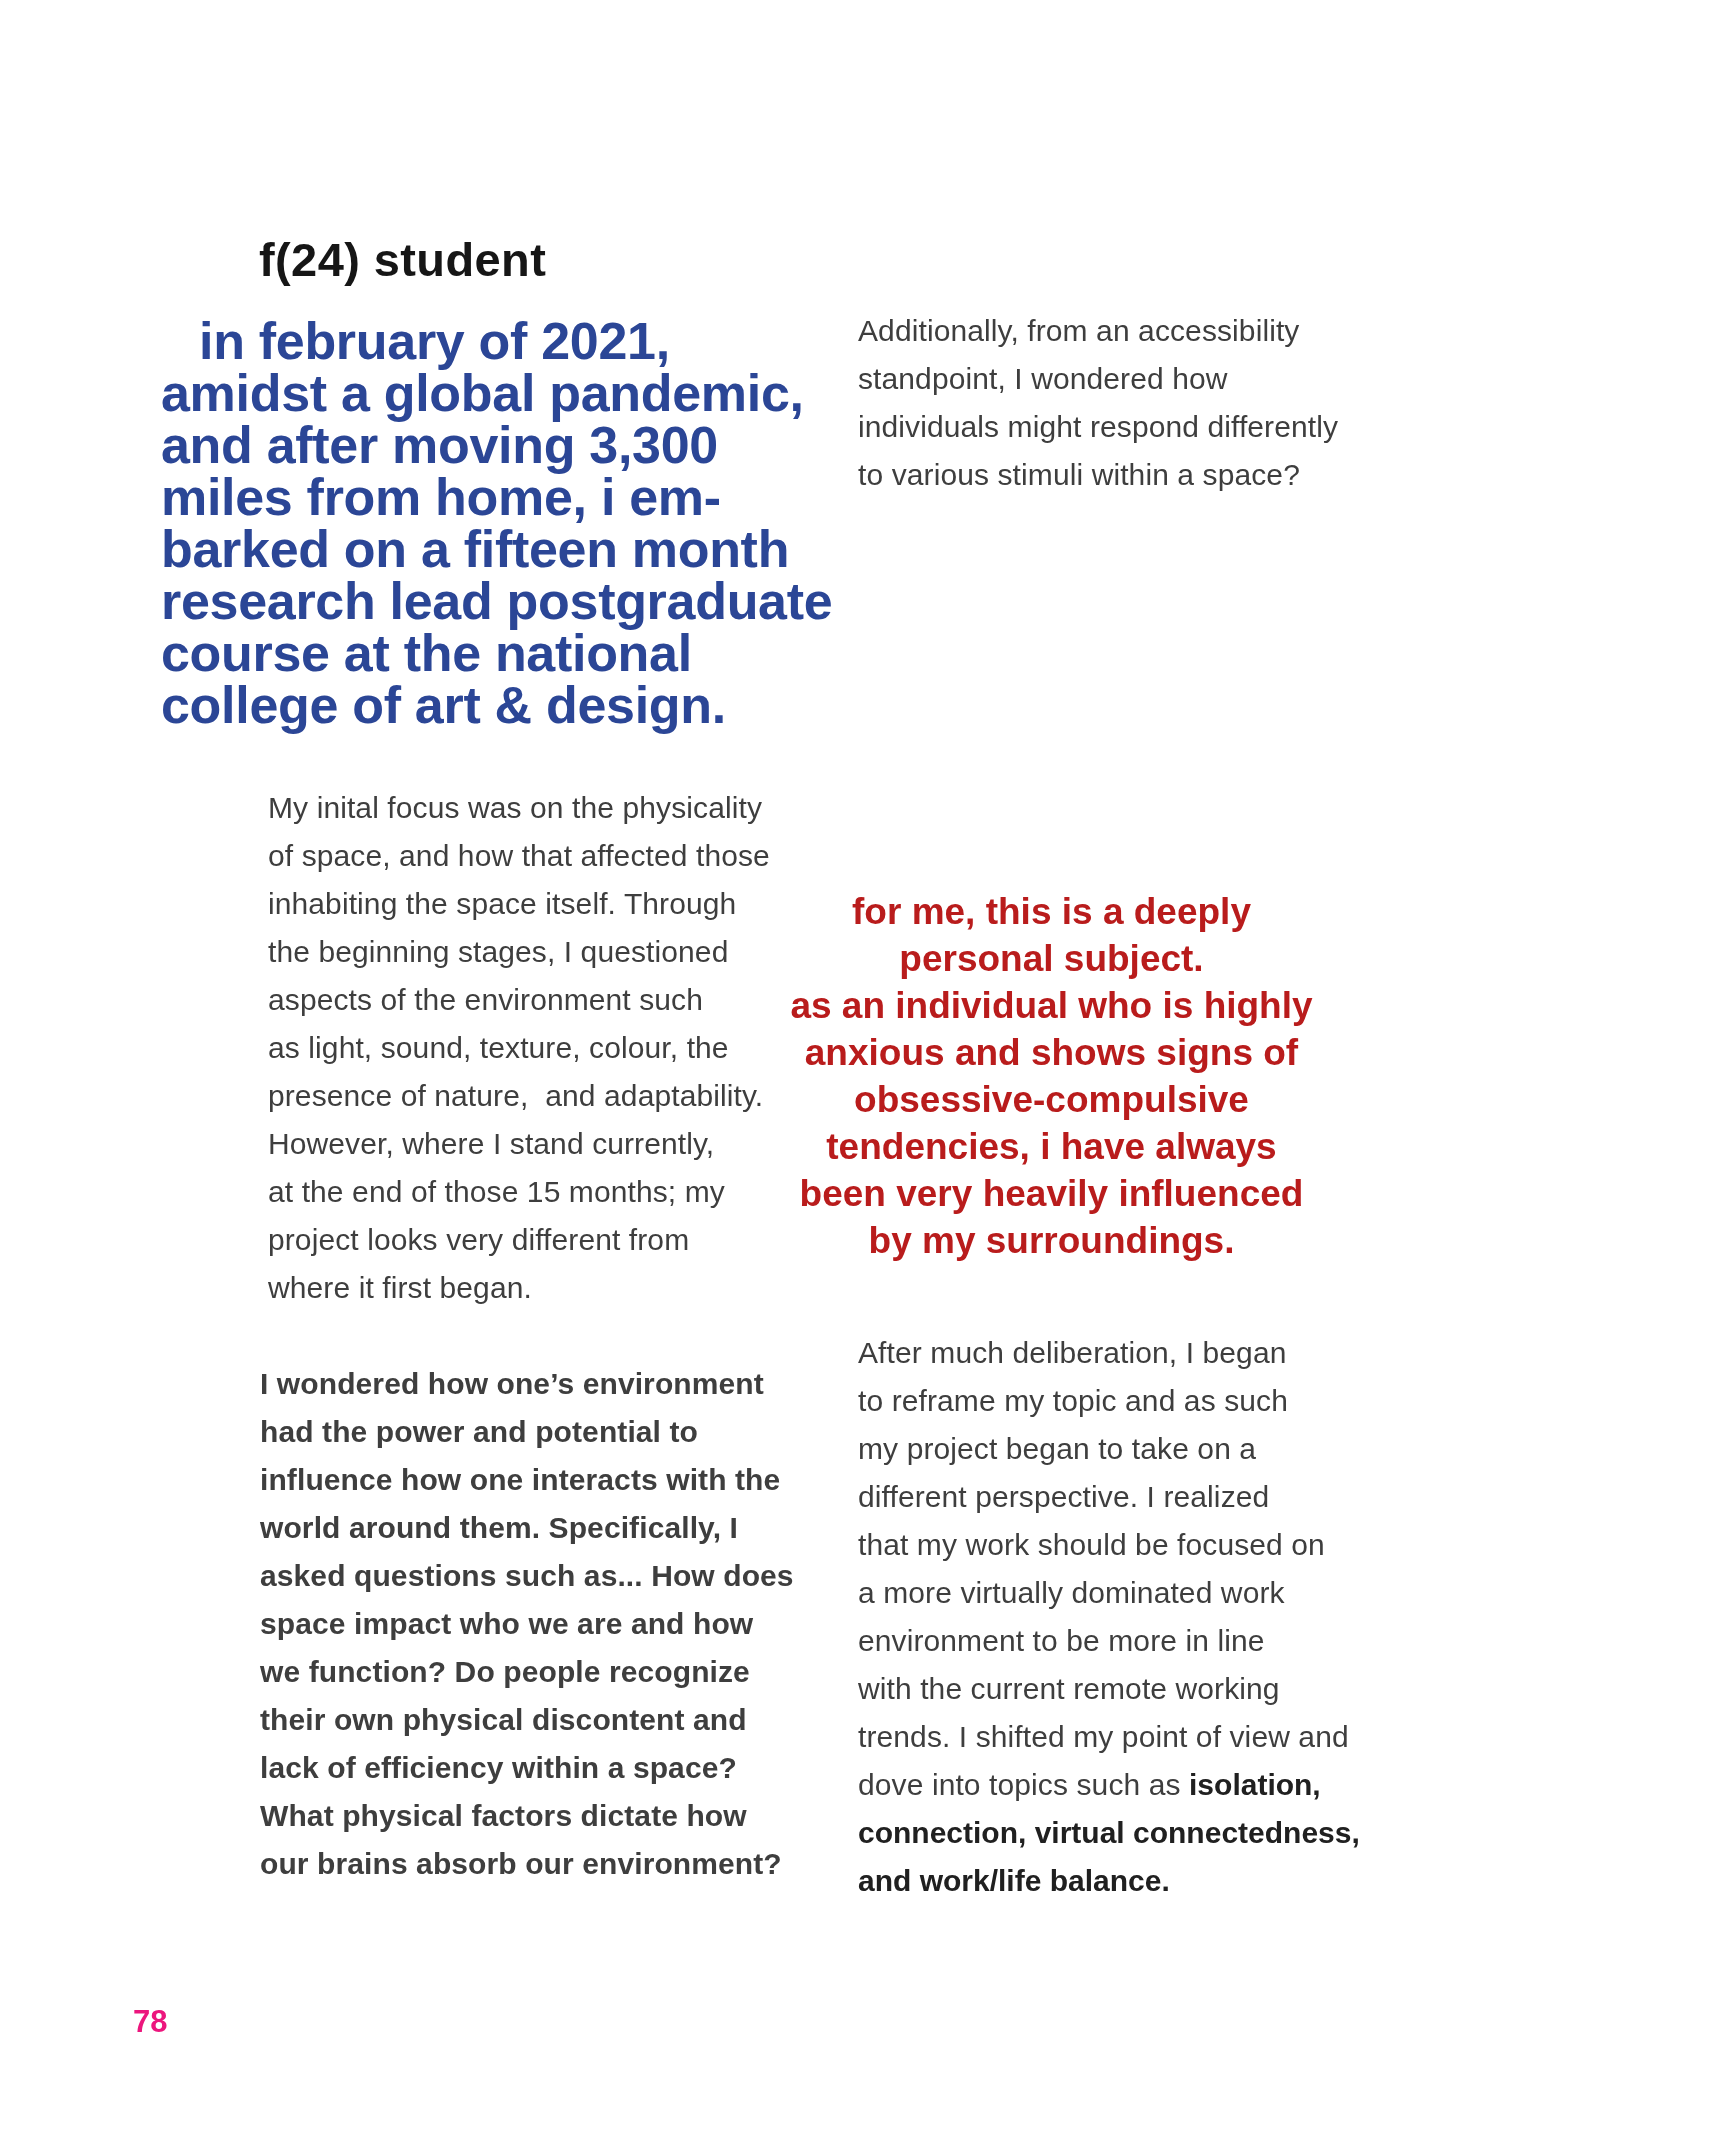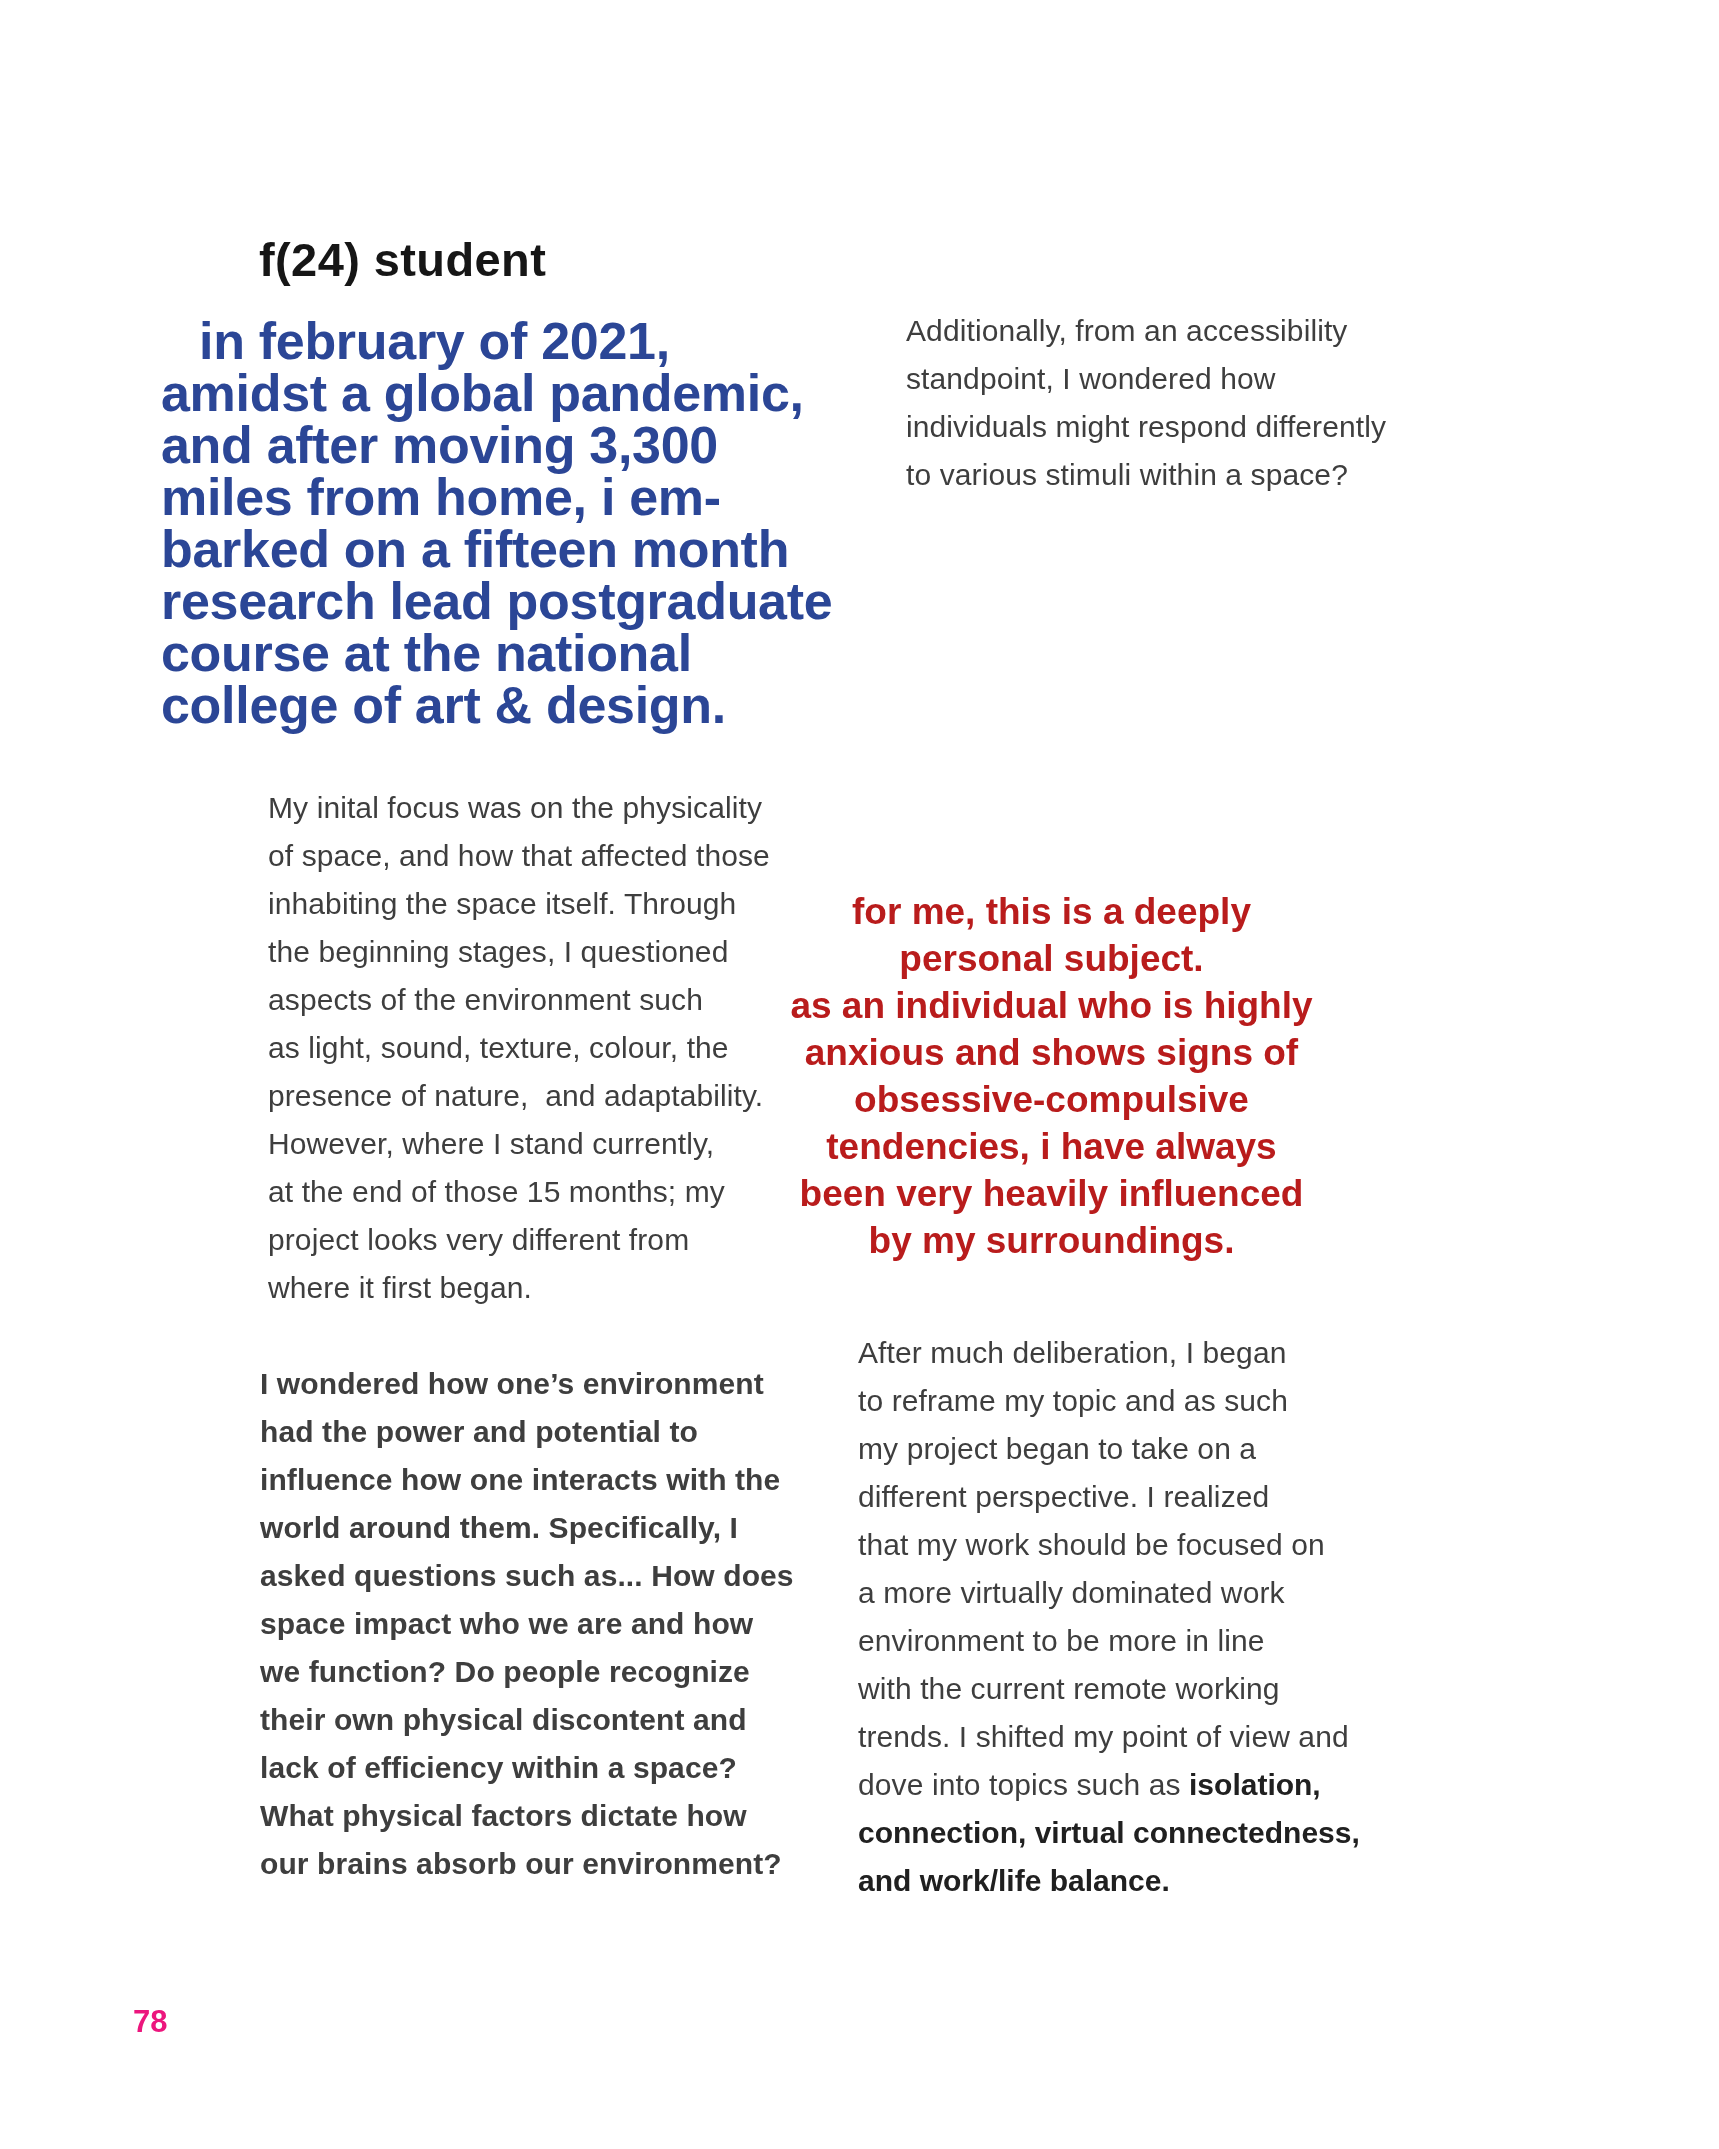--- a/index.html
+++ b/index.html
@@ -43,21 +43,21 @@
     position: absolute;
     font-size: 30px;
     line-height: 48px;
     font-weight: 300;
     letter-spacing: 0.1px;
     color: #3e3e3e;
     white-space: pre-line;
   }
   .left-p1  { left: 268px; top: 784px;  width: 627px; }
   .left-p2  { left: 260px; top: 1360px; width: 627px; font-weight: bold; }
-  .right-p1 { left: 858px; top: 307px;  width: 645px; margin-left: 48px; }
+  .right-p1 { left: 858px; top: 307px;  width: 645px; }
   .right-p2 { left: 858px; top: 553px;  width: 645px; }
   .right-p3 { left: 858px; top: 1329px; width: 645px; }
   .right-p3 .bold-run {
     font-weight: 700;
     color: #202020;
     letter-spacing: 0px;
   }
   .pink-quote {
     position: absolute;
     right: 206px;

